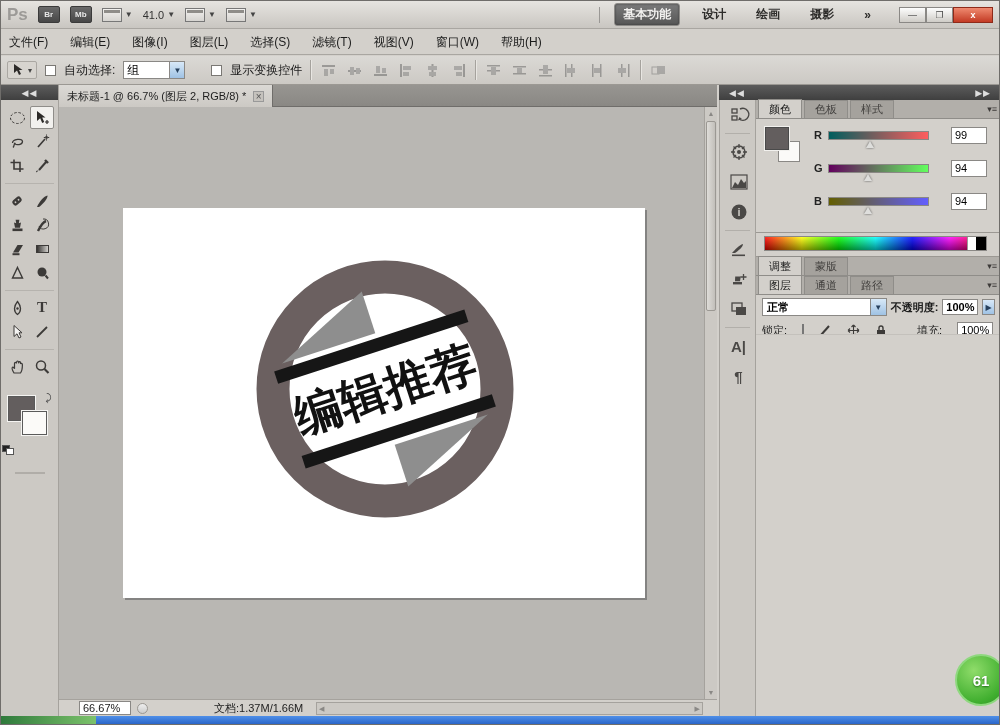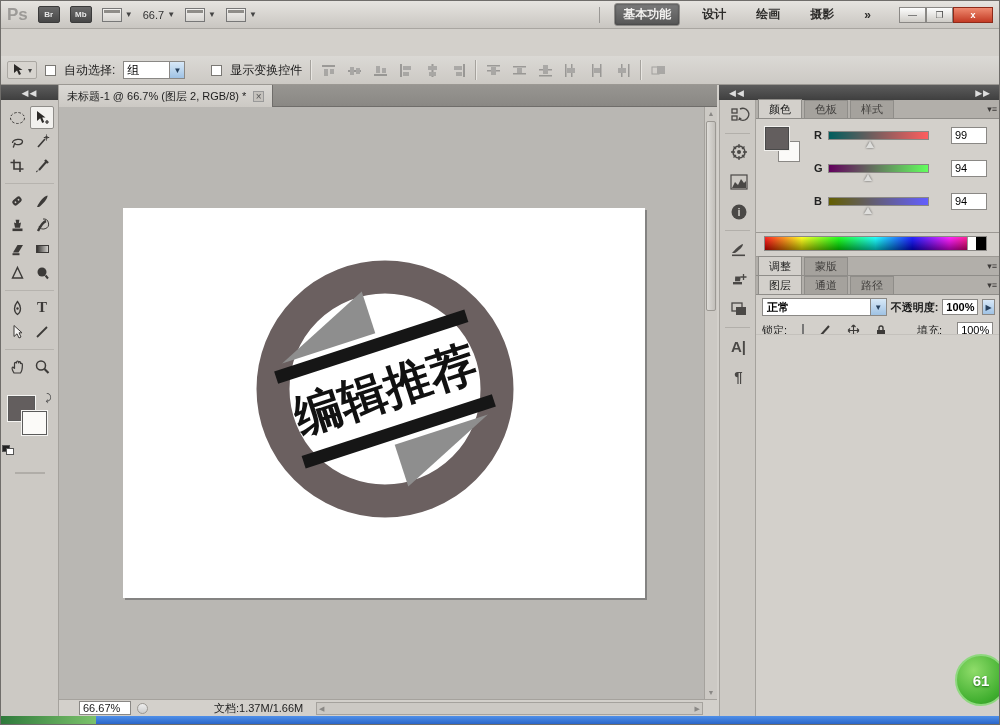--- a/index.html
+++ b/index.html
@@ -160,21 +160,21 @@
 
   <div id="titlebar">
     <span class="ps-logo">Ps</span>
     <span class="sq-btn">Br</span>
     <span class="sq-btn">Mb</span>
     <span class="tb-group">
       <span class="tb-ico"></span>
       <span class="caret">▼</span>
     </span>
     <span class="tb-group">
-      <span>66.7</span>
+      <span>41.0</span>
       <span class="caret">▼</span>
     </span>
     <span class="tb-group">
       <span class="tb-ico"></span>
       <span class="caret">▼</span>
     </span>
     <span class="tb-group">
       <span class="tb-ico"></span>
       <span class="caret">▼</span>
     </span>
@@ -186,20 +186,31 @@
       <span class="ws-btn">摄影</span>
       <span class="ws-btn">»</span>
       <span class="win-btns">
         <span class="win-btn">—</span>
         <span class="win-btn">❐</span>
         <span class="win-btn close">x</span>
       </span>
     </span>
   </div>
 
+  <div id="menubar">
+    <span class="menu-item">文件(F)</span>
+    <span class="menu-item">编辑(E)</span>
+    <span class="menu-item">图像(I)</span>
+    <span class="menu-item">图层(L)</span>
+    <span class="menu-item">选择(S)</span>
+    <span class="menu-item">滤镜(T)</span>
+    <span class="menu-item">视图(V)</span>
+    <span class="menu-item">窗口(W)</span>
+    <span class="menu-item">帮助(H)</span>
+  </div>
 
   <div id="optionsbar">
     <span class="opt-tool">
       <svg width="14" height="14" viewBox="0 0 14 14">
         <polygon points="2,1 2,10 5,7.5 7,12 9,11 7,7 10.5,7" fill="#2c2a28"></polygon>
       </svg>
       <span class="caret">▾</span>
     </span>
     <span class="chk"></span>
     <span class="opt-label">自动选择:</span>

